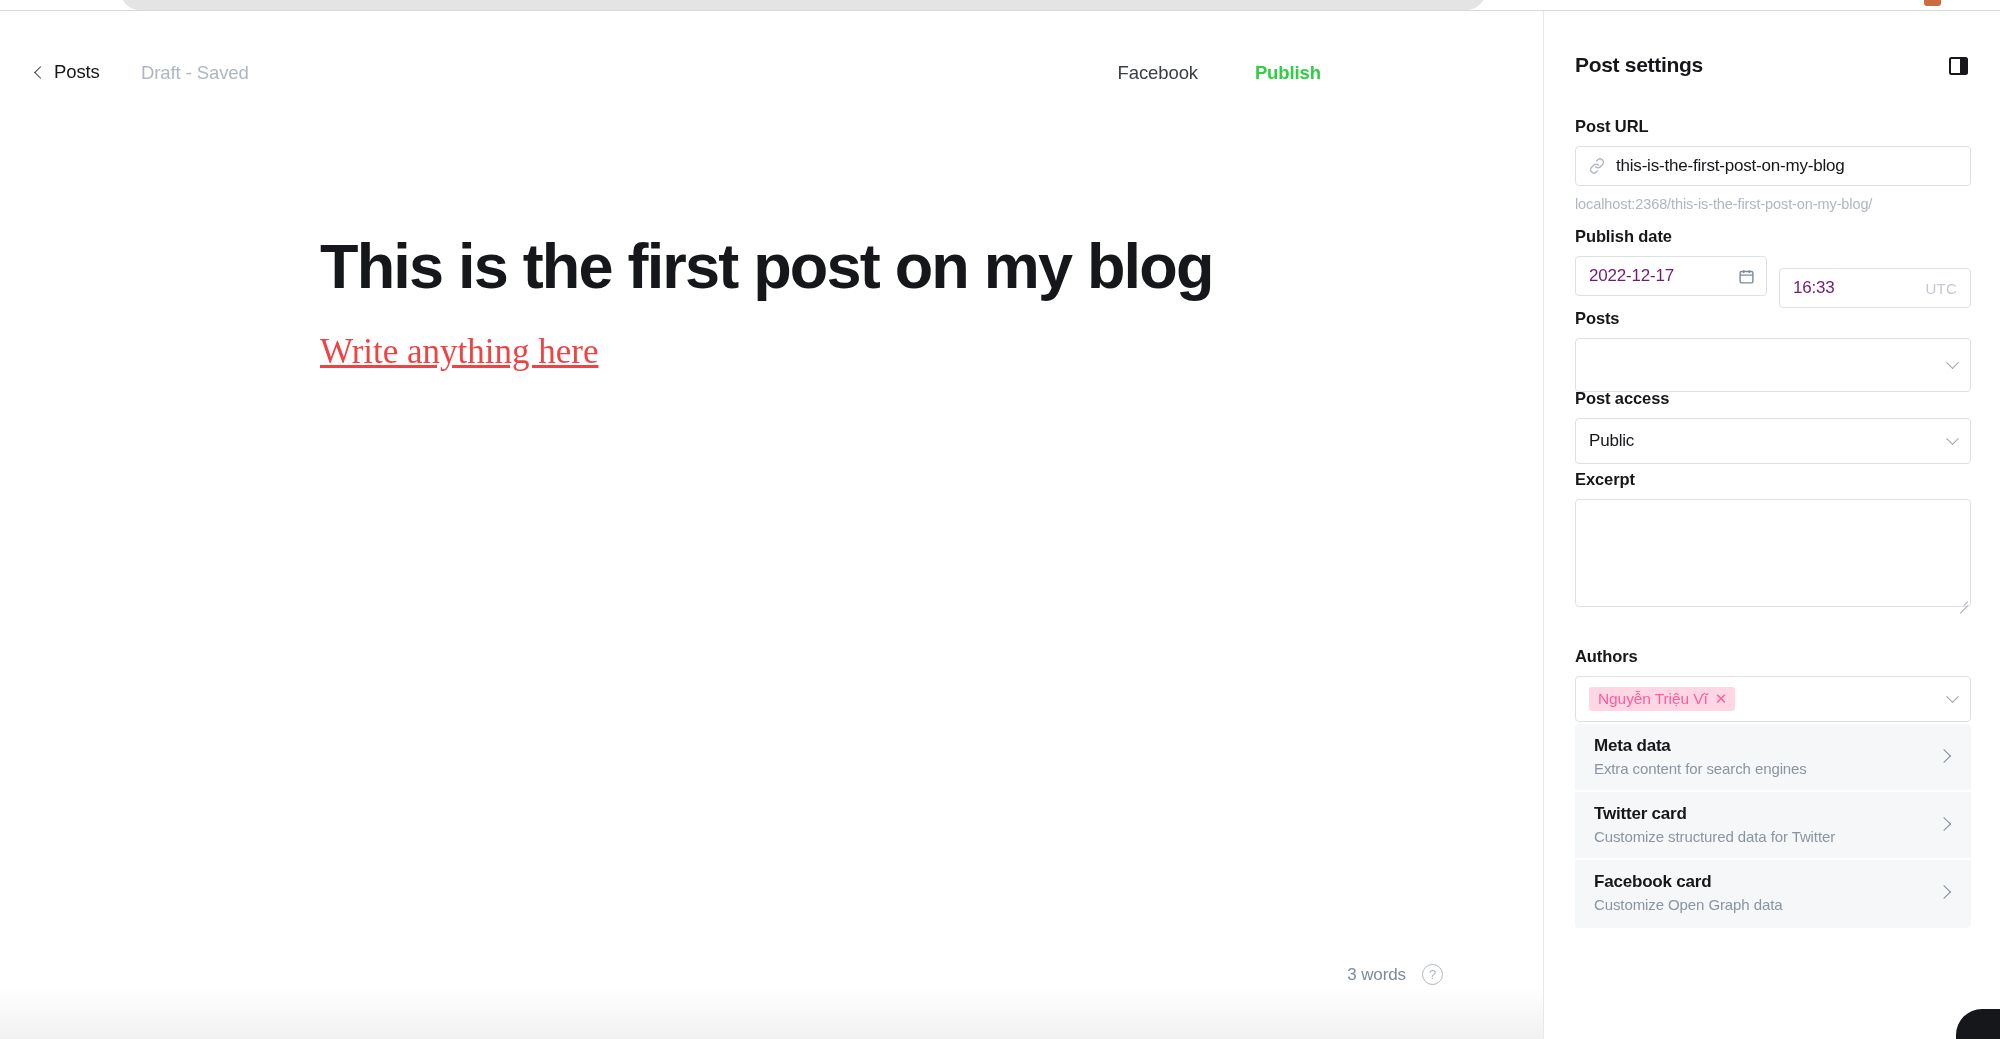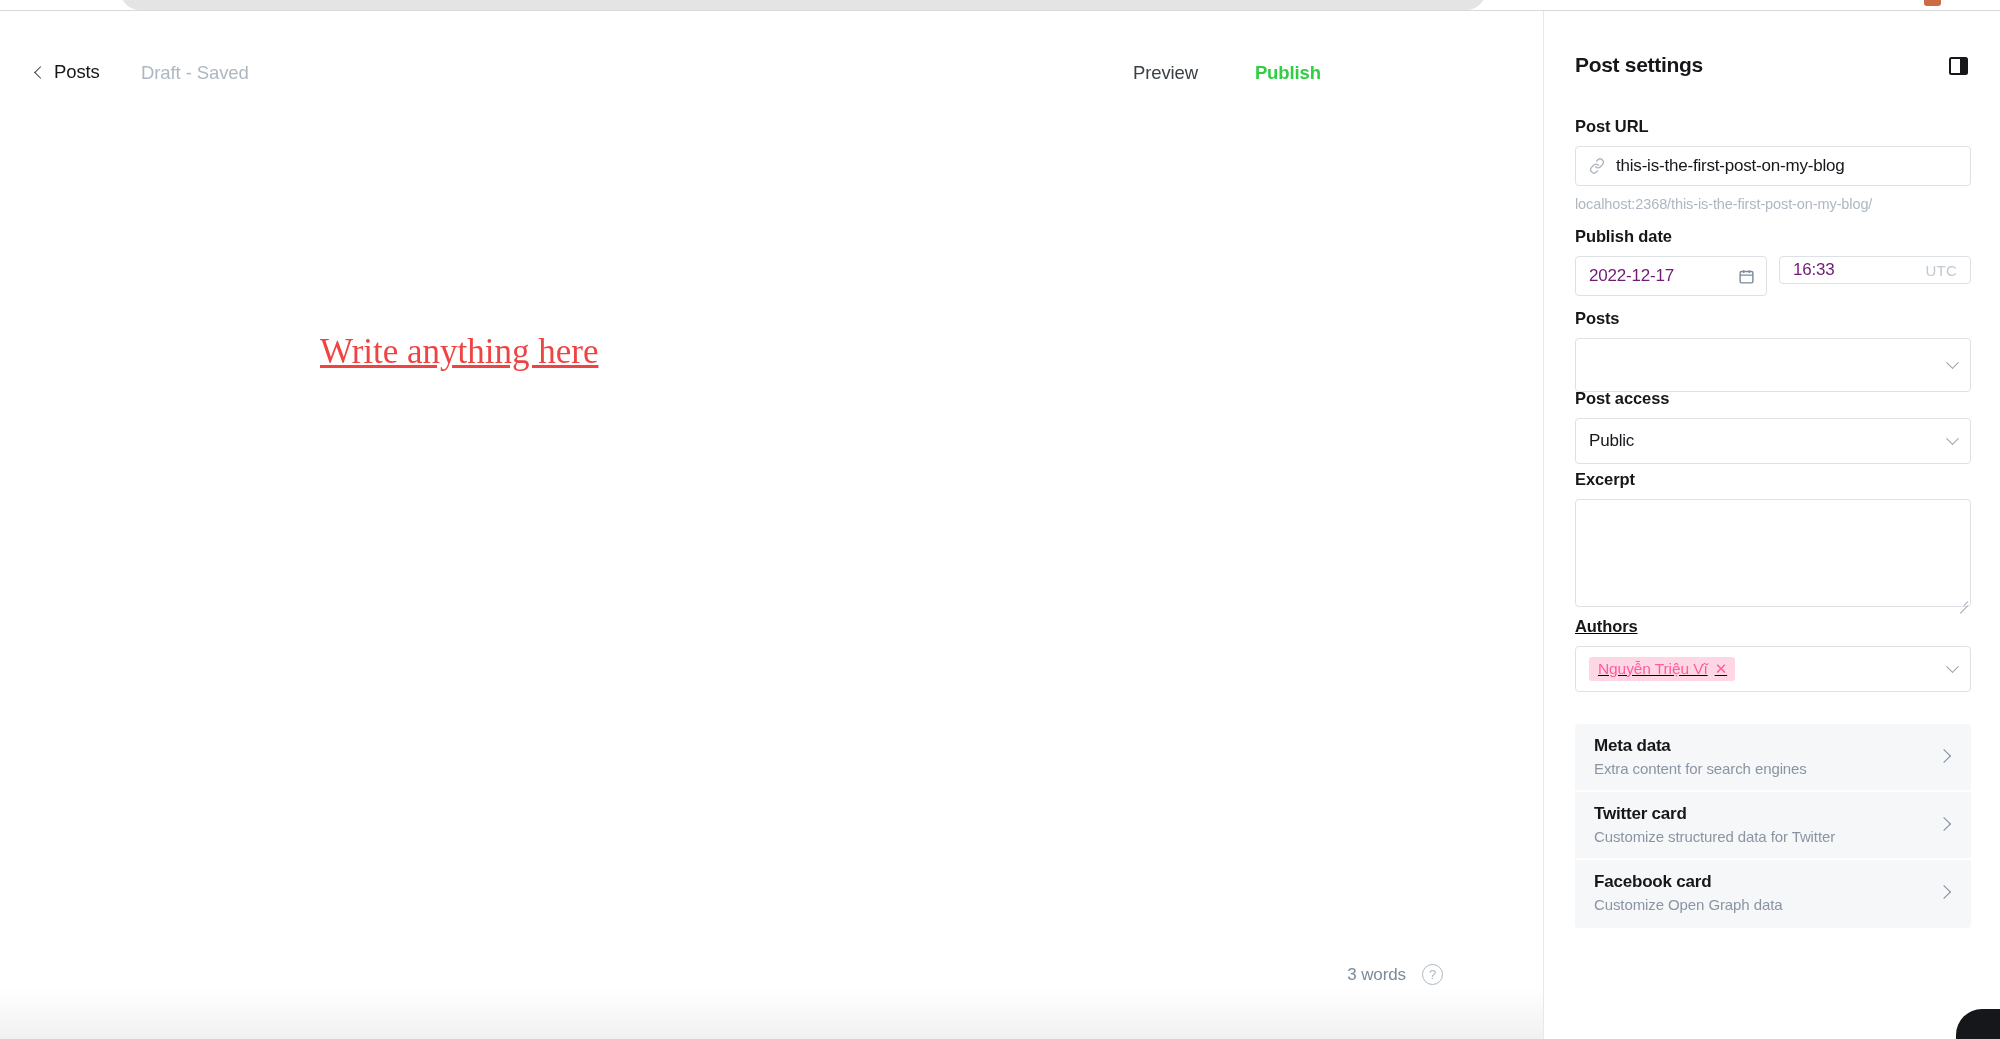--- a/index.html
+++ b/index.html
@@ -306,27 +306,28 @@
     height: 40px;
     border: 1px solid #dde1e5;
     border-radius: 4px;
     display: flex;
     align-items: center;
     justify-content: space-between;
     padding: 0 11px 0 13px;
   }
   .time-box {
     width: 192px;
-    height: 28px;
+    height: 40px;
     border: 1px solid #dde1e5;
     border-radius: 4px;
     display: flex;
     align-items: center;
     justify-content: space-between;
     padding: 0 13px;
+    margin-top: 12px;
   }
   .date-value, .time-value {
     font-size: 17px;
     color: #701a75;
     letter-spacing: -0.2px;
     outline: none;
   }
   .tz-label {
     font-size: 15px;
     color: #c2c9d1;
@@ -483,25 +484,26 @@
 
     <div class="editor-header">
 
       <div class="back-link">
         <span class="chev-left"></span>
         <span class="back-link-label">Posts</span>
       </div>
 
       <div class="draft-status">Draft - Saved</div>
 
-      <button class="preview-button">Preview</button>
+      <button class="preview-button">Facebook</button>
 
       <button class="publish-button">Publish</button>
     </div>
 
+    <div class="post-title" contenteditable="false" style="">This is the first post on my blog</div>
 
     <div class="post-body" contenteditable="false" style="">Write anything here</div>
 
     <div class="wordcount-wrap">
       <span class="wordcount">3 words</span>
       <span class="help-icon">?</span>
     </div>
 
     <div class="editor-bottom-fade"></div>
   </div>
@@ -564,21 +566,21 @@
         <span class="field-label">Excerpt</span>
         <div style="position:relative;">
           <textarea class="excerpt-box" placeholder="" style=""></textarea>
           <span class="resize-grip">
             <span></span>
               <span></span>
           </span>
         </div>
       </div>
 
-      <div class="field" style="top:514px;text-decoration:underline;">
+      <div class="field" style="top:544px;">
         <span class="field-label">Authors</span>
         <div class="select-box select-short">
           <span class="token">
             <span>Nguyễn Triệu Vĩ</span>
             <span class="token-remove">✕</span>
           </span>
           <span class="chev-down"></span>
         </div>
       </div>
 

